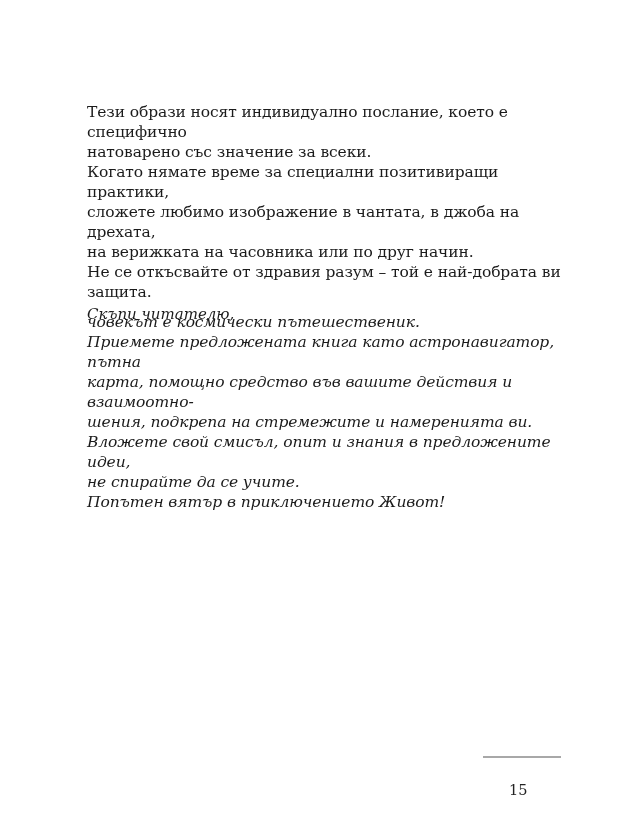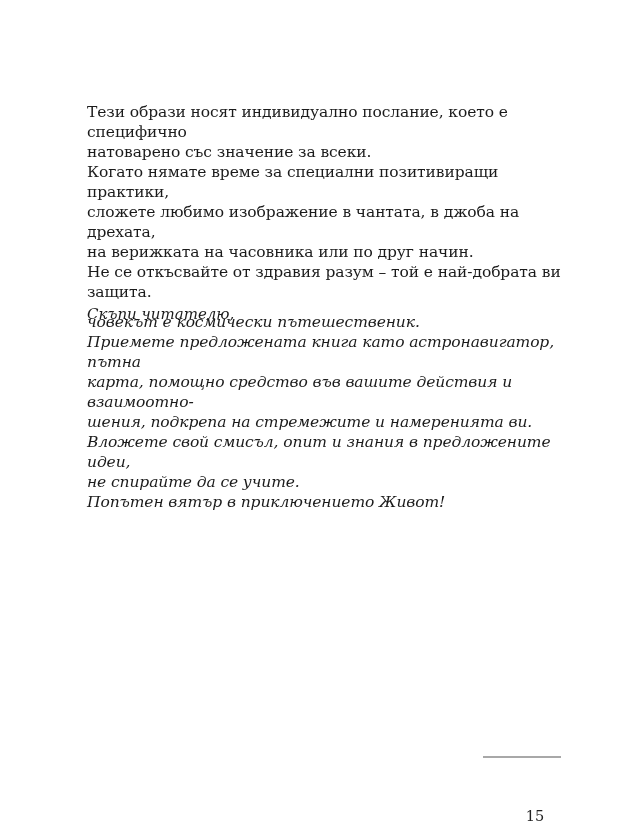--- a/index.html
+++ b/index.html
@@ -40,23 +40,23 @@
     position: absolute;
     left: 483px;
     top: 756px;
     width: 78px;
     height: 2px;
     background: #a8a8a8;
   }
   .page-number {
     position: absolute;
     left: 483px;
-    top: 808px;
+    top: 782px;
     width: 78px;
-    text-align: center;
+    text-align: left;
     padding-left: 26px;
     box-sizing: border-box;
     font-size: 14.5px;
     line-height: 16px;
     color: #222222;
   }
 </style>
 </head>
 <body>
 

